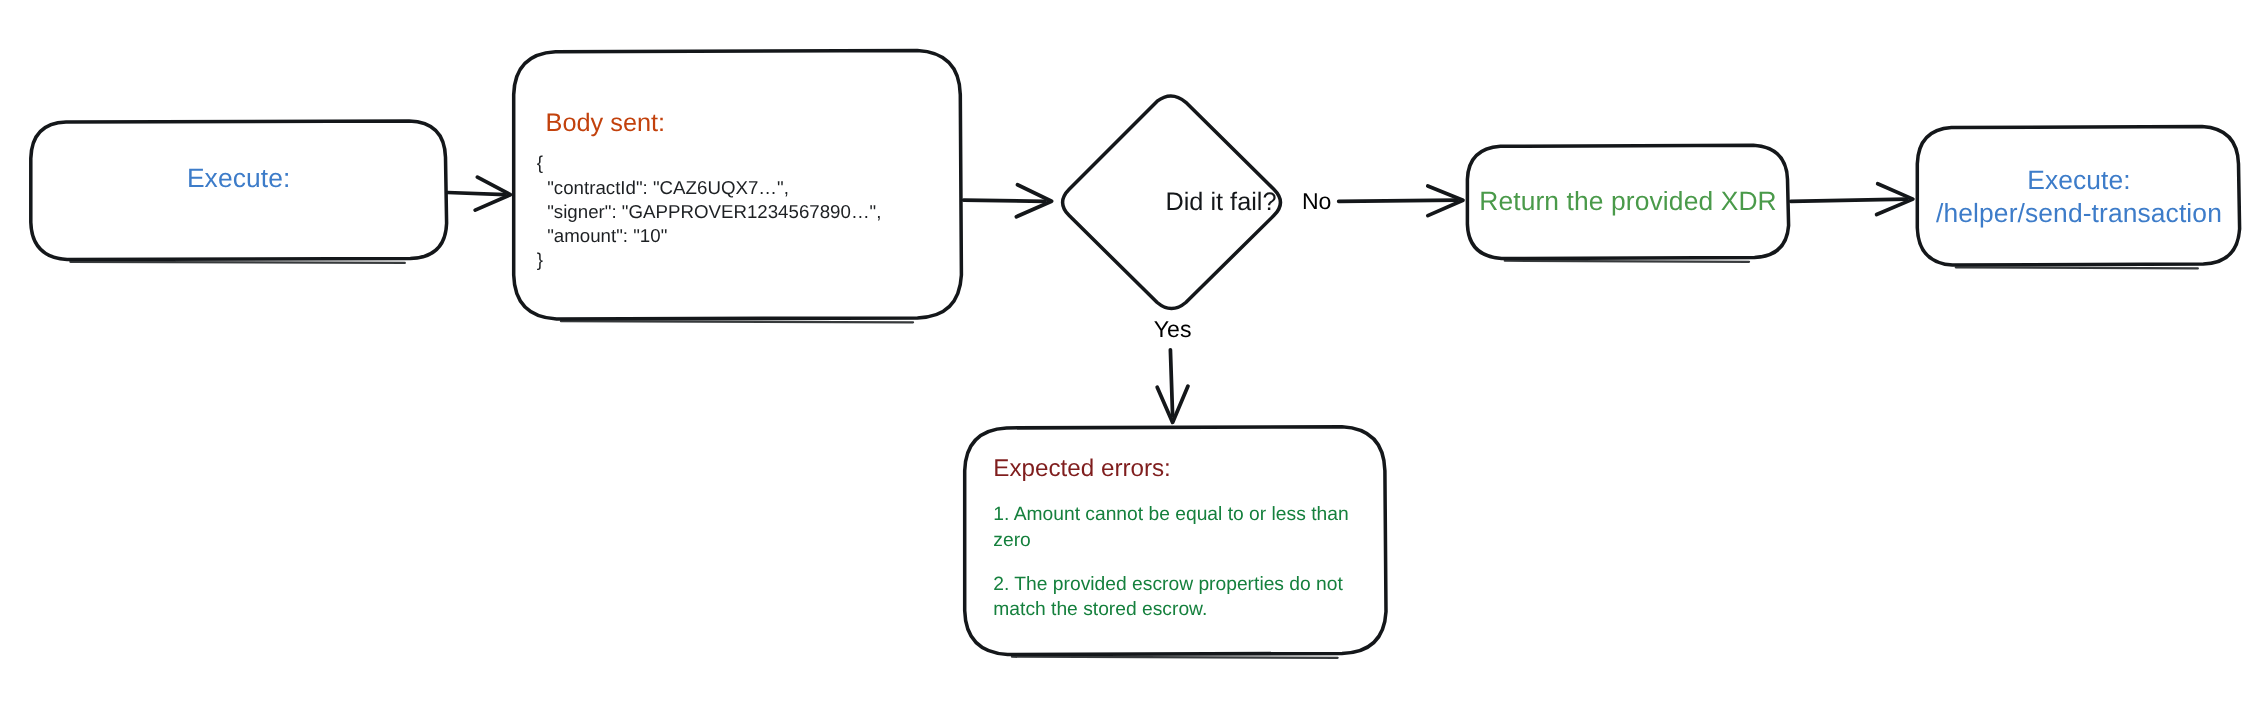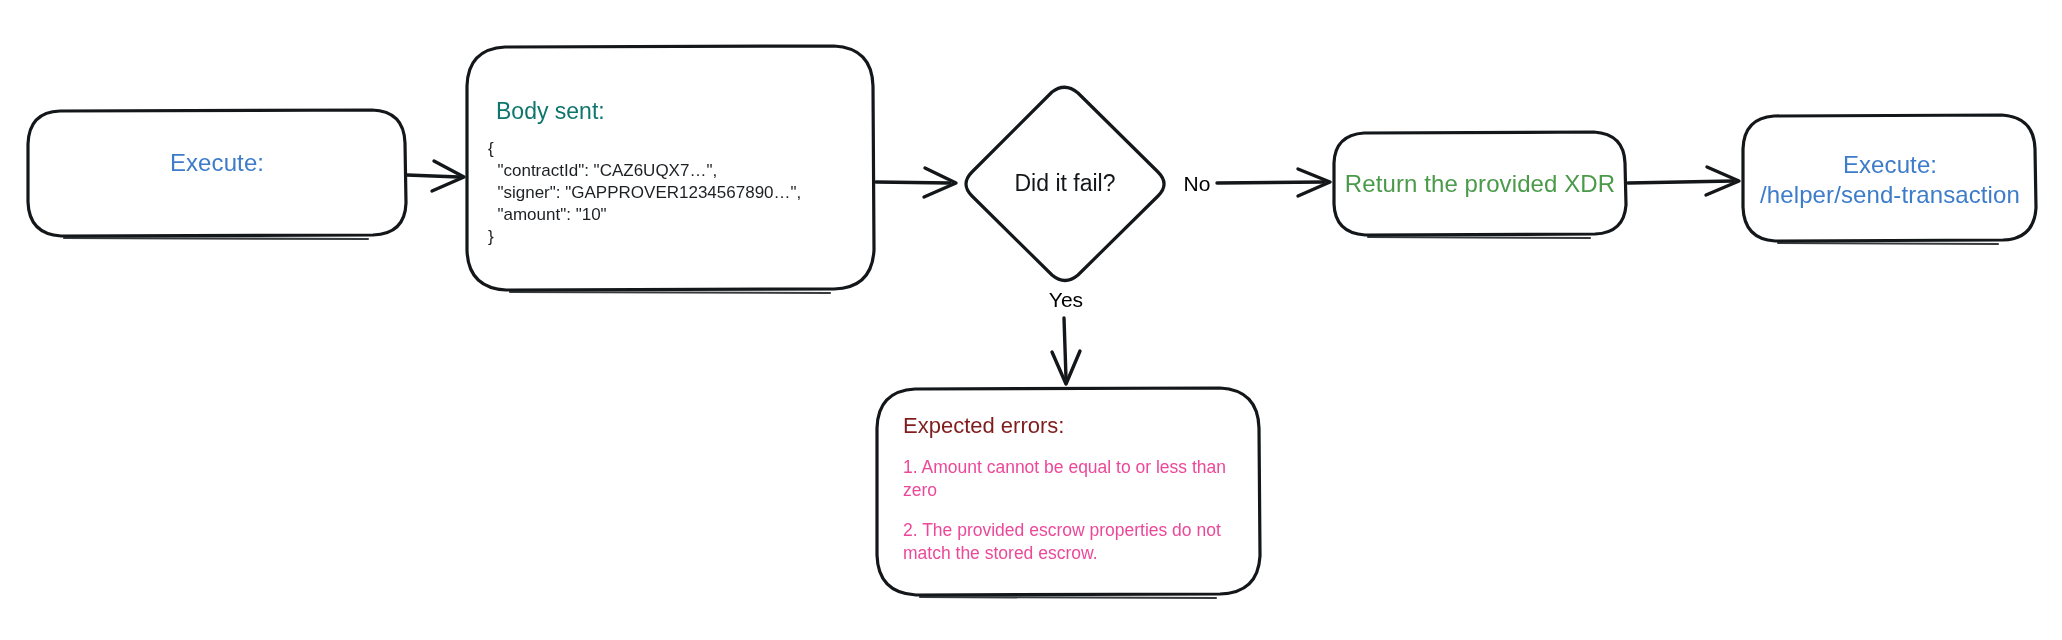--- a/index.html
+++ b/index.html
@@ -78,38 +78,38 @@
     line-height: 24px;
     text-align: center;
   }
   .diamond-label {
     color: #14171a;
     font-size: 23px;
     line-height: 27px;
     text-align: center;
   }
   .body-heading {
-    color: #0f766e;
+    color: #c2410c;
     font-size: 23px;
     line-height: 28px;
     font-weight: 400;
   }
   .json-block {
     color: #1d2023;
     font-size: 17px;
     line-height: 22px;
     white-space: pre;
   }
   .err-heading {
     color: #7f1d1d;
     font-size: 22px;
     line-height: 27px;
   }
   .err-item {
-    color: #ec4899;
+    color: #15803d;
     font-size: 17.5px;
     line-height: 23px;
   }
   .err-gap {
     height: 17px;
   }
 </style>
 </head>
 <body>
 
@@ -224,21 +224,21 @@
     <div>Execute:</div>
   </div>
 
   <div class="txt body-heading" style="left:496px; top:97px; width:330px;">Body sent:</div>
   <div class="txt json-block" style="left:488px; top:138px; width:380px;">{
   "contractId": "CAZ6UQX7…",
   "signer": "GAPPROVER1234567890…",
   "amount": "10"
 }</div>
 
-  <div class="txt diamond-label" style="left:975px; top:170px; width:180px;">Did it fail?</div>
+  <div class="txt diamond-label" style="left:1020px; top:170px; width:180px;">Did it fail?</div>
 
   <div class="txt node-label green" style="left:1336px; top:169px; width:288px;">Return the provided XDR</div>
 
   <div class="txt node-label" style="left:1745px; top:150px; width:290px;">
     <div>Execute:</div>
     <div>/helper/send-transaction</div>
   </div>
 
   <div class="txt" style="left:903px; top:412px; width:330px;">
     <div class="err-heading">Expected errors:</div>

